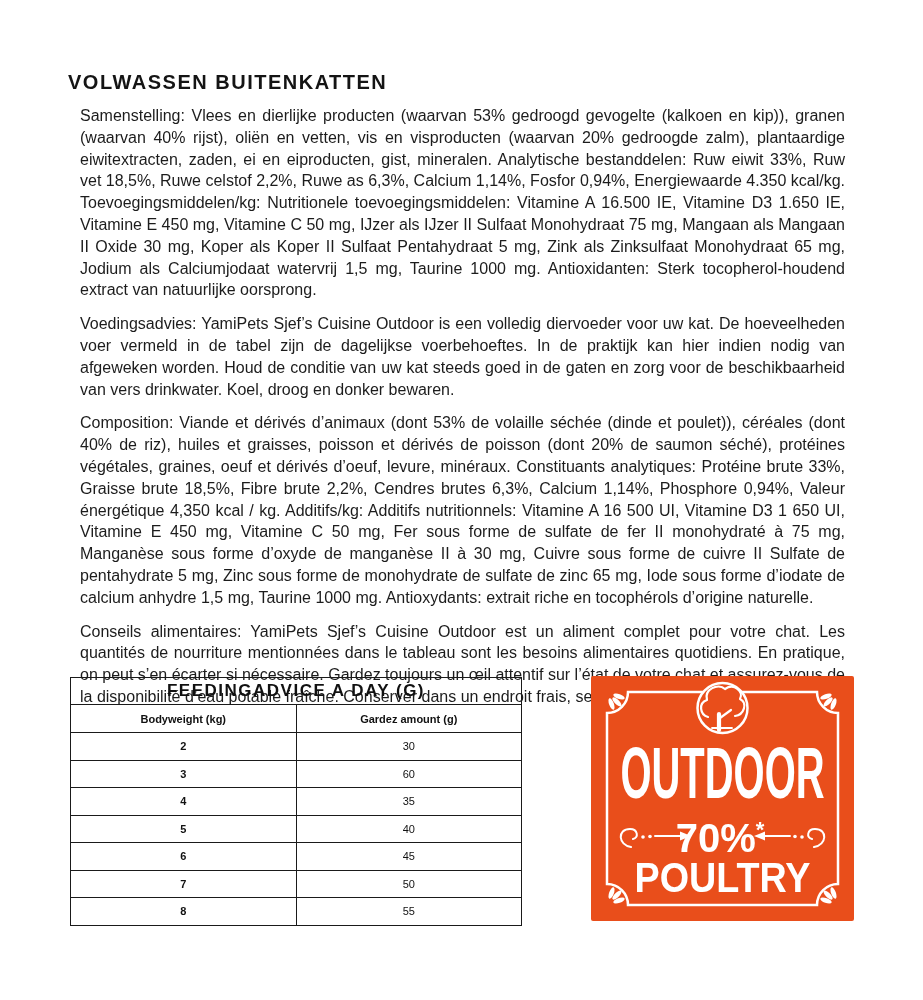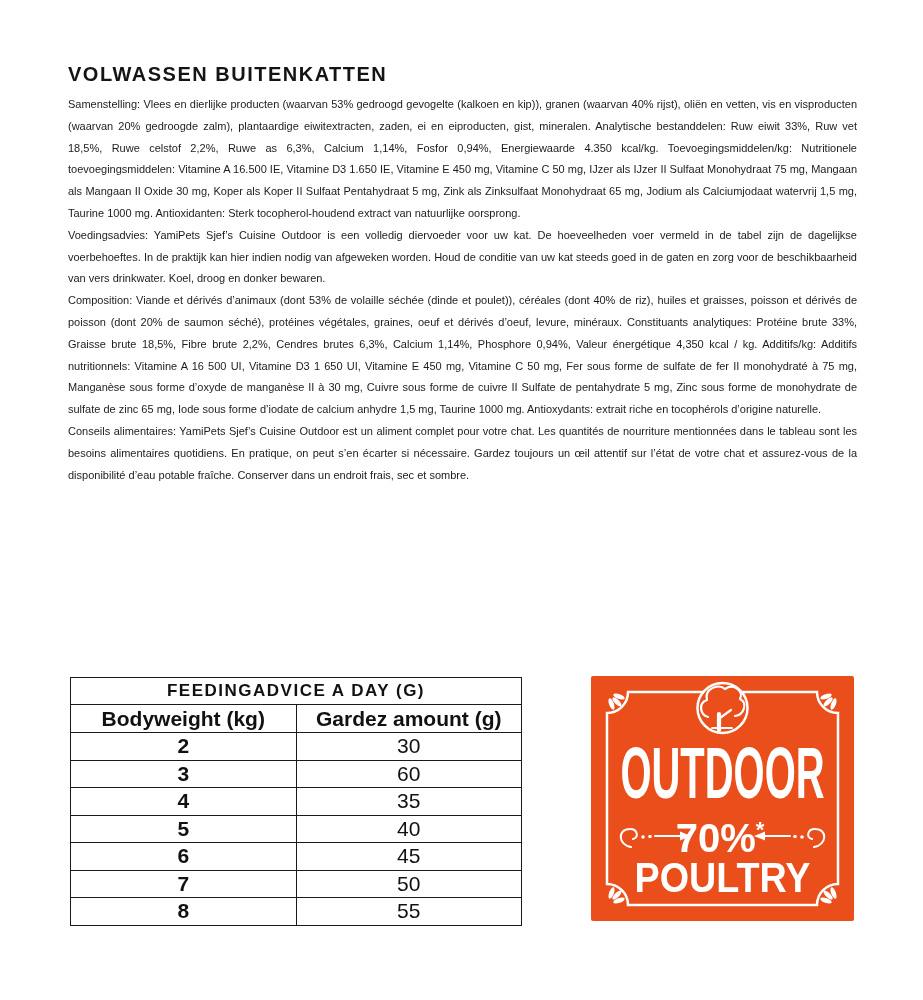--- a/index.html
+++ b/index.html
@@ -3,36 +3,36 @@
 <meta charset="utf-8">
 <style>
   html,body { margin:0; padding:0; background:#ffffff; }
   .page {
     position:relative; width:923px; height:1000px; background:#ffffff;
     font-family:"Liberation Sans", sans-serif; color:#1c1c1c; overflow:hidden;
   }
   .content { position:absolute; left:68px; top:55px; width:789px; }
   h2.stencil {
     font-size:20px; line-height:22px; font-weight:900; letter-spacing:1.5px;
-    margin:8px 0 9px 0; color:#141414;
+    margin:16px 0 9px 0; color:#141414;
   }
   .lang-block p {
-    margin:0; font-size:11px; line-height:21.8px; text-align:justify;
+    margin:12px; font-size:16px; line-height:21.8px; text-align:justify;
     color:#1c1c1c;
   }
   .lang-block.french h2 { margin-top:12px; }
 
   
   .feeding-table {
     position:absolute; left:70px; top:677px; width:452px;
     border-collapse:collapse; table-layout:fixed;
   }
   .feeding-table th, .feeding-table td {
     border:1.5px solid #1a1a1a; text-align:center; padding:0;
-    font-size:21px; color:#111;
+    font-size:11px; color:#111;
   }
   .feeding-table .title-row th {
     height:26px; font-size:17px; font-weight:900; letter-spacing:1.5px;
   }
   .feeding-table .header-row th { height:27px; font-weight:bold; }
   .feeding-table tbody td { height:26.5px; }
   .feeding-table tbody td:first-child { font-weight:bold; }
 
   .badge { position:absolute; left:591px; top:676px; width:263px; height:245px;text-align:center; }
   .badge svg { display:block; }

